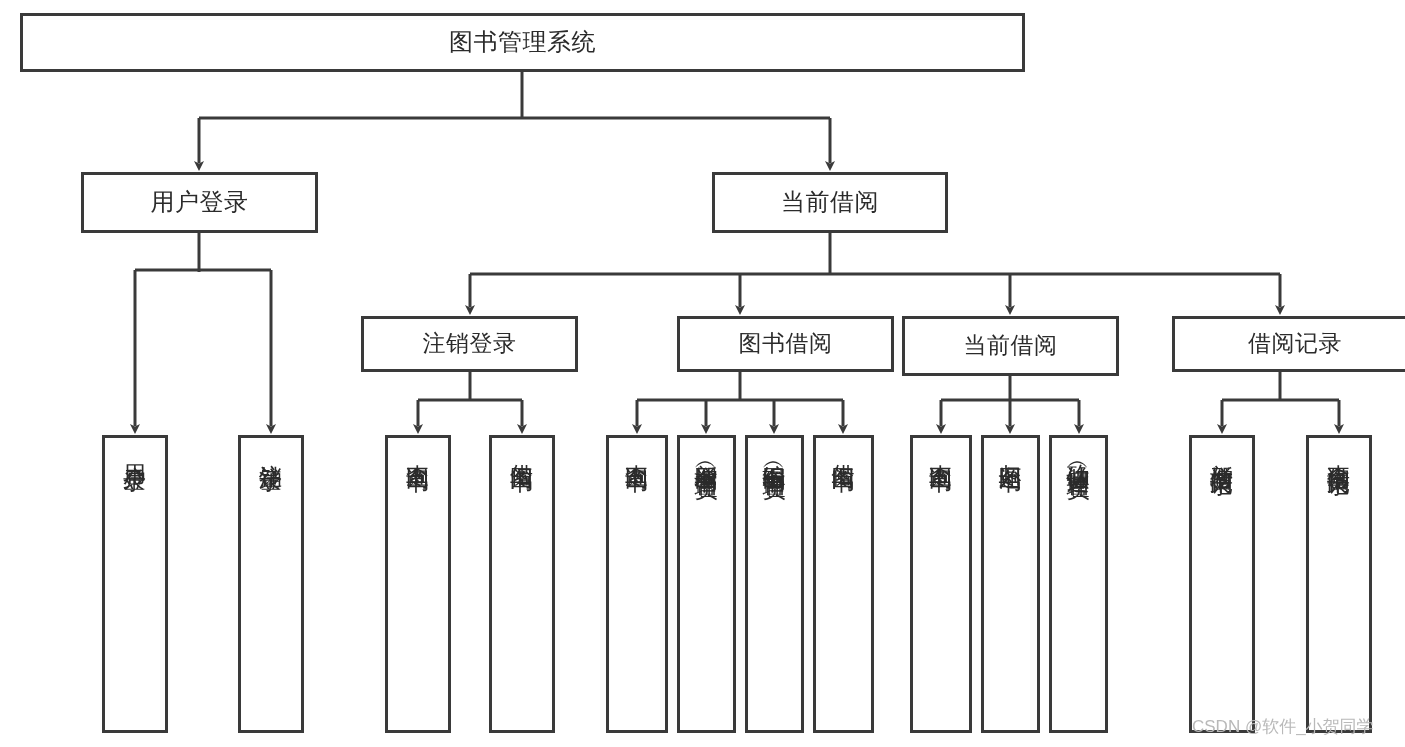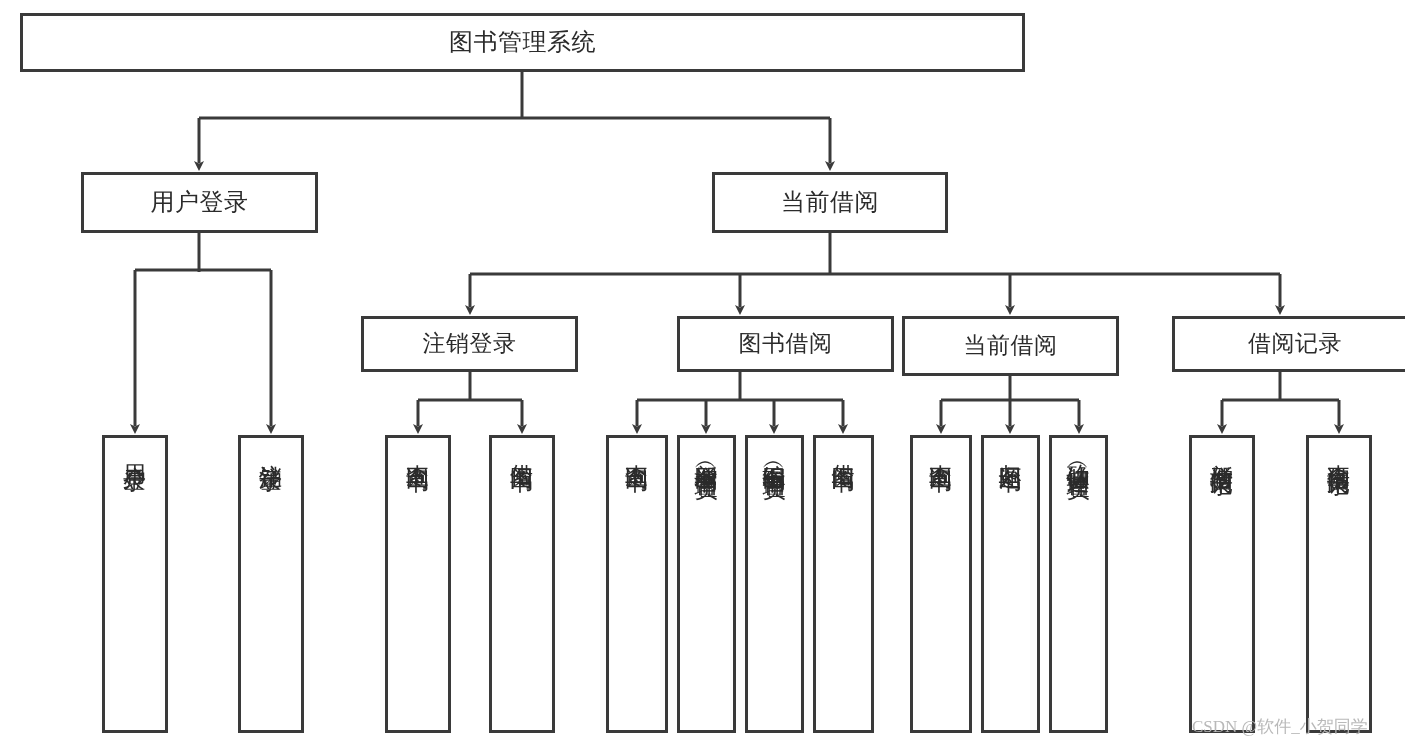--- a/index.html
+++ b/index.html
@@ -55,21 +55,20 @@
     line-height: 1.22;
     letter-spacing: 2px;
     white-space: nowrap;
   }
   .watermark {
     position: absolute;
     font-size: 17px;
     color: #b9b9b9;
     white-space: nowrap;
     user-select: none;
-    font-family: Liberation Serif, serif;
   }
 </style>
 </head>
 <body>
 
 <div id="canvas">
 
   <svg id="edges" viewBox="0 0 1405 747">
     <defs>
       <marker id="arrow" markerWidth="12" markerHeight="12" refX="2" refY="5" orient="auto" markerUnits="userSpaceOnUse">

